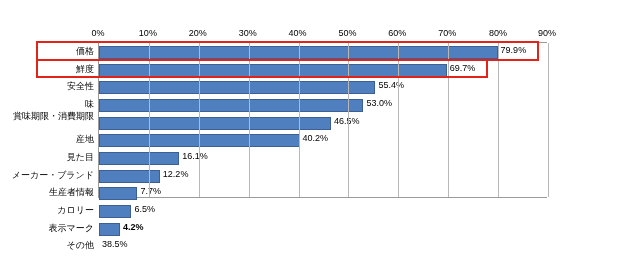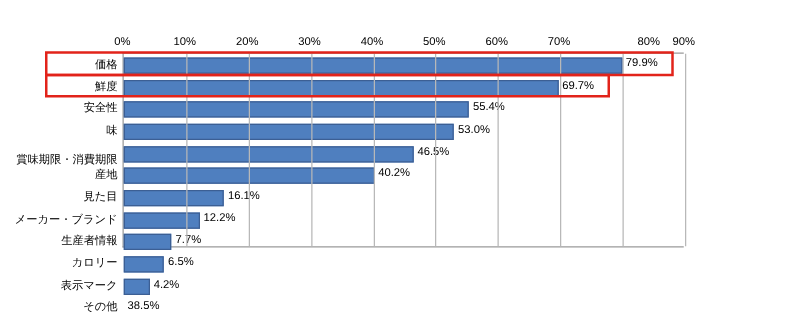--- a/index.html
+++ b/index.html
@@ -117,21 +117,21 @@
 
   <div class="xaxis-labels">
       <div class="xtick" style="left: 0px;">0%</div>
       <div class="xtick" style="left: 49.8889px;">10%</div>
       <div class="xtick" style="left: 99.7778px;">20%</div>
       <div class="xtick" style="left: 149.667px;">30%</div>
       <div class="xtick" style="left: 199.556px; text-align: right;">40%</div>
       <div class="xtick" style="left: 249.444px;">50%</div>
       <div class="xtick" style="left: 299.333px;">60%</div>
       <div class="xtick" style="left: 349.222px;">70%</div>
-      <div class="xtick" style="left: 409px; padding-left: 24px;">80%</div>
+      <div class="xtick" style="left: 388px; padding-left: 24px;">80%</div>
       <div class="xtick" style="left: 449px;">90%</div>
     </div>
 
   <div class="plot-area">
     <div class="rows">
         <div class="row" style="top: 0px;">
           <div class="bar" style="width: 398.612px; background: rgb(79, 127, 191); border-color: rgb(60, 95, 148);"></div>
           <div class="bar-value" style="left: 401.612px;">79.9%</div>
         </div>
         <div class="row" style="top: 17.6667px;">
@@ -163,21 +163,21 @@
           <div class="bar-value" style="left: 63.8644px;">12.2%</div>
         </div>
         <div class="row" style="top: 141.333px;">
           <div class="bar" style="width: 38.4144px; background: rgb(79, 127, 191); border-color: rgb(60, 95, 148);"></div>
           <div class="bar-value" style="left: 41.4144px;">7.7%</div>
         </div>
         <div class="row" style="top: 159px;">
           <div class="bar" style="width: 32.4278px; background: rgb(79, 127, 191); border-color: rgb(60, 95, 148);"></div>
           <div class="bar-value" style="left: 35.4278px;">6.5%</div>
         </div>
-        <div class="row" style="top: 176.667px;">
+        <div class="row" style="top: 176.667px; font-weight: bold;">
           <div class="bar" style="width: 20.9533px; background: rgb(79, 127, 191); border-color: rgb(60, 95, 148);"></div>
           <div class="bar-value" style="left: 23.9533px;">4.2%</div>
         </div>
         <div class="row" style="top: 194.333px;">
           <div class="bar-value" style="left: 3px;">38.5%</div>
         </div>
       </div>
   <div class="gridline" style="left: 49.8889px; background: rgb(184, 184, 184);"></div>
       <div class="gridline" style="left: 99.7778px; background: rgb(184, 184, 184);"></div>
       <div class="gridline" style="left: 149.667px; background: rgb(184, 184, 184);"></div>
@@ -187,21 +187,21 @@
       <div class="gridline" style="left: 349.222px; background: rgb(184, 184, 184);"></div>
       <div class="gridline" style="left: 399.111px; background: rgb(184, 184, 184);"></div>
       <div class="gridline" style="left: 449px; background: rgb(184, 184, 184);"></div>
     </div>
 
   <div id="cat-labels">
       <div class="cat-label" style="top: 42px;">価格</div>
       <div class="cat-label" style="top: 59.6667px;">鮮度</div>
       <div class="cat-label" style="top: 77.3333px;">安全性</div>
       <div class="cat-label" style="top: 95px;">味</div>
-      <div class="cat-label" style="top: 118px; text-align: center;">賞味期限・消費期限</div>
+      <div class="cat-label" style="top: 107px; text-align: center;">賞味期限・消費期限</div>
       <div class="cat-label" style="top: 130.333px;">産地</div>
       <div class="cat-label" style="top: 148px;">見た目</div>
       <div class="cat-label" style="top: 165.667px;">メーカー・ブランド</div>
       <div class="cat-label" style="top: 183.333px;">生産者情報</div>
       <div class="cat-label" style="top: 201px;">カロリー</div>
       <div class="cat-label" style="top: 218.667px;">表示マーク</div>
       <div class="cat-label" style="top: 236.333px;">その他</div>
     </div>
 
   <div id="annot-layer">

